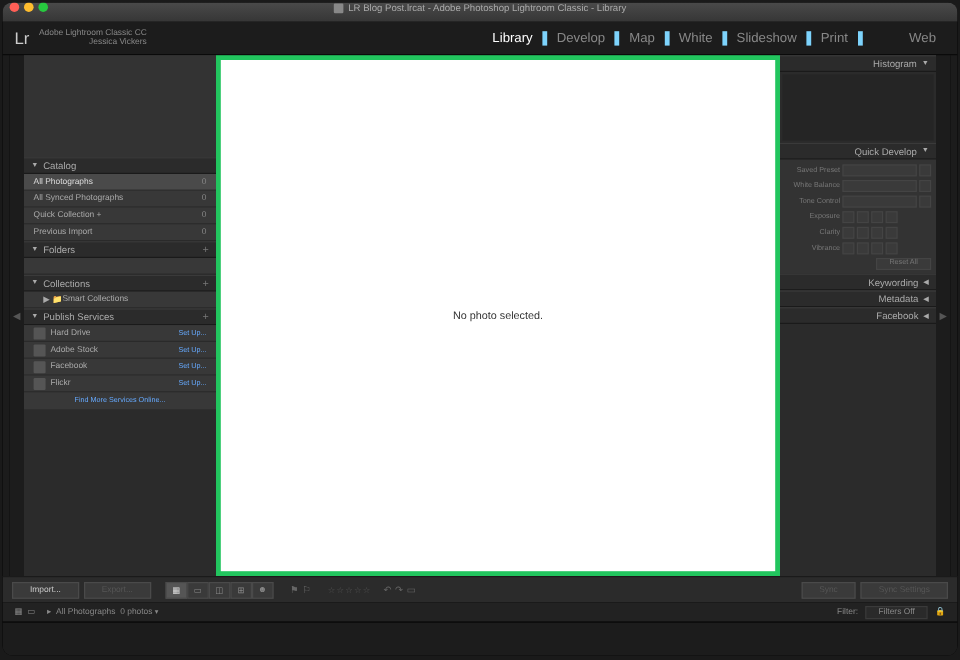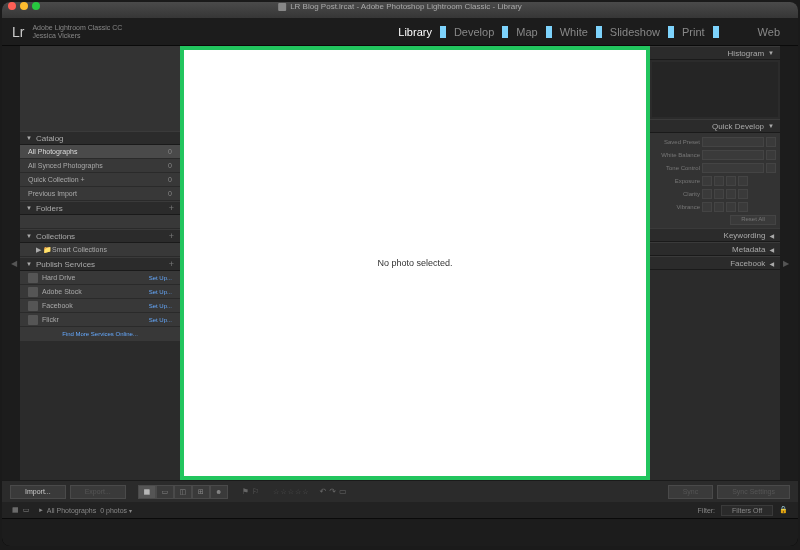--- a/index.html
+++ b/index.html
@@ -4,26 +4,26 @@
 <style>
 *{margin:0;padding:0;box-sizing:border-box;font-family:"Helvetica Neue",Arial,sans-serif;}
 body{background:#1a1a1a;width:800px;height:550px;overflow:hidden;position:relative;}
 .chrome{background:#000;border-radius:8px;width:796px;height:544px;margin:2px;display:flex;flex-direction:column;overflow:hidden;}
 .titlebar{height:16px;background:linear-gradient(#4a4a4a,#363636);display:flex;padding:0 6px;position:relative;}
 .traffic{display:flex;gap:4px;}
 .dot{width:8px;height:8px;border-radius:50%;}
 .r{background:#ff5f56;}.y{background:#ffbd2e;}.g{background:#27c93f;}
 .titlebar-title{position:absolute;left:50%;transform:translateX(-50%);font-size:8px;color:#aaa;display:flex;align-items:center;gap:4px;}
 .doc-icon{width:8px;height:8px;background:#888;border-radius:1px;}
-.header{height:28px;background:#1c1c1c;display:flex;align-items:center;padding:0 10px;border-bottom:1px solid #0a0a0a;}
+.header{height:28px;background:#1c1c1c;display:flex;align-items:center;padding:0 10px;border-bottom:1px solid #0a0a0a;text-align:right;}
 .logo{color:#ccc;font-size:14px;font-weight:300;}
 .logo .l{font-weight:500;}
 .logo-sub{margin-left:8px;font-size:7px;color:#888;line-height:1.1;}
 .modules{margin-left:auto;display:flex;gap:0;}
-.mod{color:#888;font-size:11px;padding:0 8px;border-right:6px solid #7dd3fc;cursor:pointer;}
+.mod{color:#888;font-size:11px;padding:0 8px;border-right:4px solid #7dd3fc;cursor:pointer;}
 .mod:last-child{border-right:none;margin-left:31px;}
 .mod.active{color:#fff;}
 .body{flex:1;display:flex;min-height:0;}
 .panel{width:160px;background:#2b2b2b;display:flex;flex-direction:column;font-size:8px;color:#999;}
 .panel.right{width:130px;}
 .panel-pad{background:#1c1c1c;width:6px;}
 .ph{height:14px;background:#2b2b2b;border-top:1px solid #3a3a3a;border-bottom:1px solid #1a1a1a;display:flex;align-items:center;padding:0 6px;color:#aaa;font-size:8px;}
 .ph .tri{margin-right:4px;font-size:6px;}
 .ph .tri::before{content:"▼";}
 .ph .plus{margin-left:auto;font-size:9px;color:#777;}

